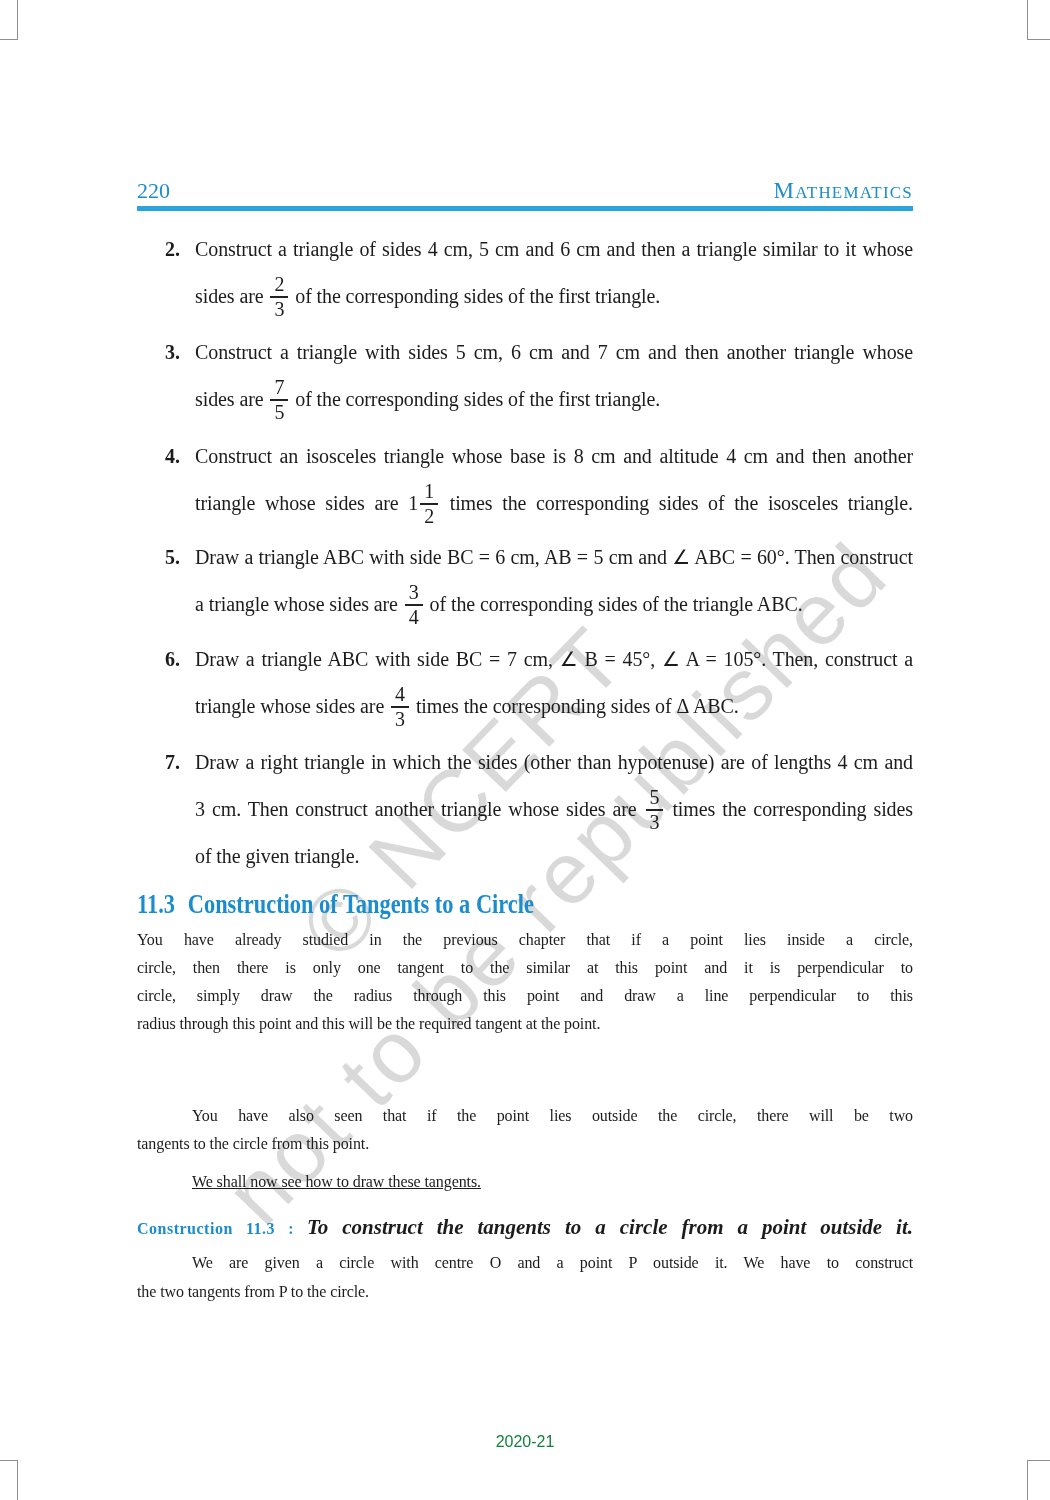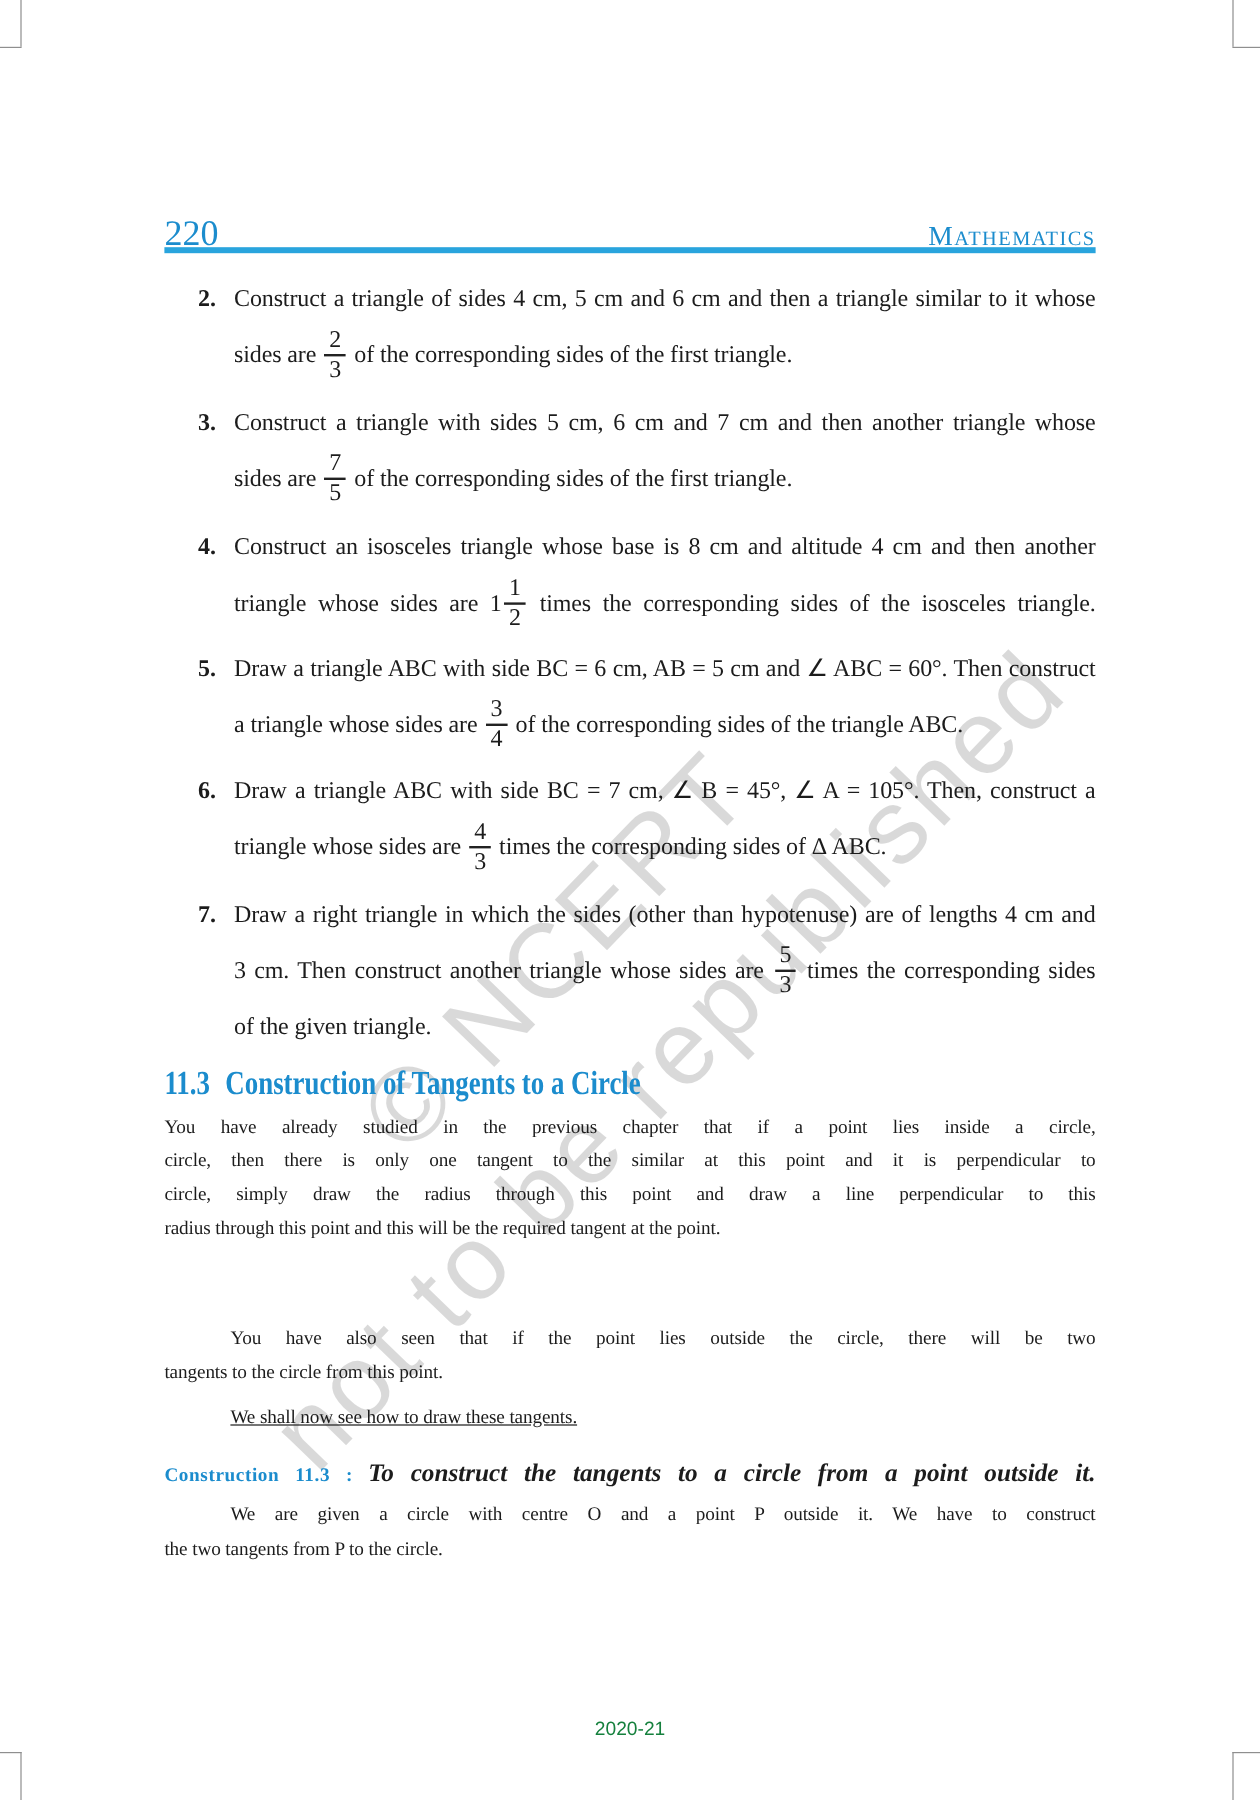--- a/index.html
+++ b/index.html
@@ -24,21 +24,21 @@
     z-index:0;pointer-events:none;white-space:nowrap;
   }
   
   #content{position:absolute;left:0;top:0;width:100%;height:100%;z-index:1;}
   
   #header{
     position:absolute;left:137px;top:178px;width:776px;height:28px;
     border-bottom:5px solid var(--rule);
     display:flex;justify-content:space-between;align-items:baseline;
   }
-  .pageno{font-size:30px;color:var(--accent);}
+  .pageno{font-size:22px;color:var(--accent);}
   .booktitle{color:var(--accent);letter-spacing:1.2px;}
   .bt-initial{font-size:23px;}
   .bt-rest{font-size:17px;}
   
   #exercises{position:absolute;left:137px;top:0;width:776px;}
   .item{position:absolute;left:0;width:776px;}
   .xline{
     position:relative;
     padding-left:58px;
     font-size:20px;line-height:28px;height:28px;

